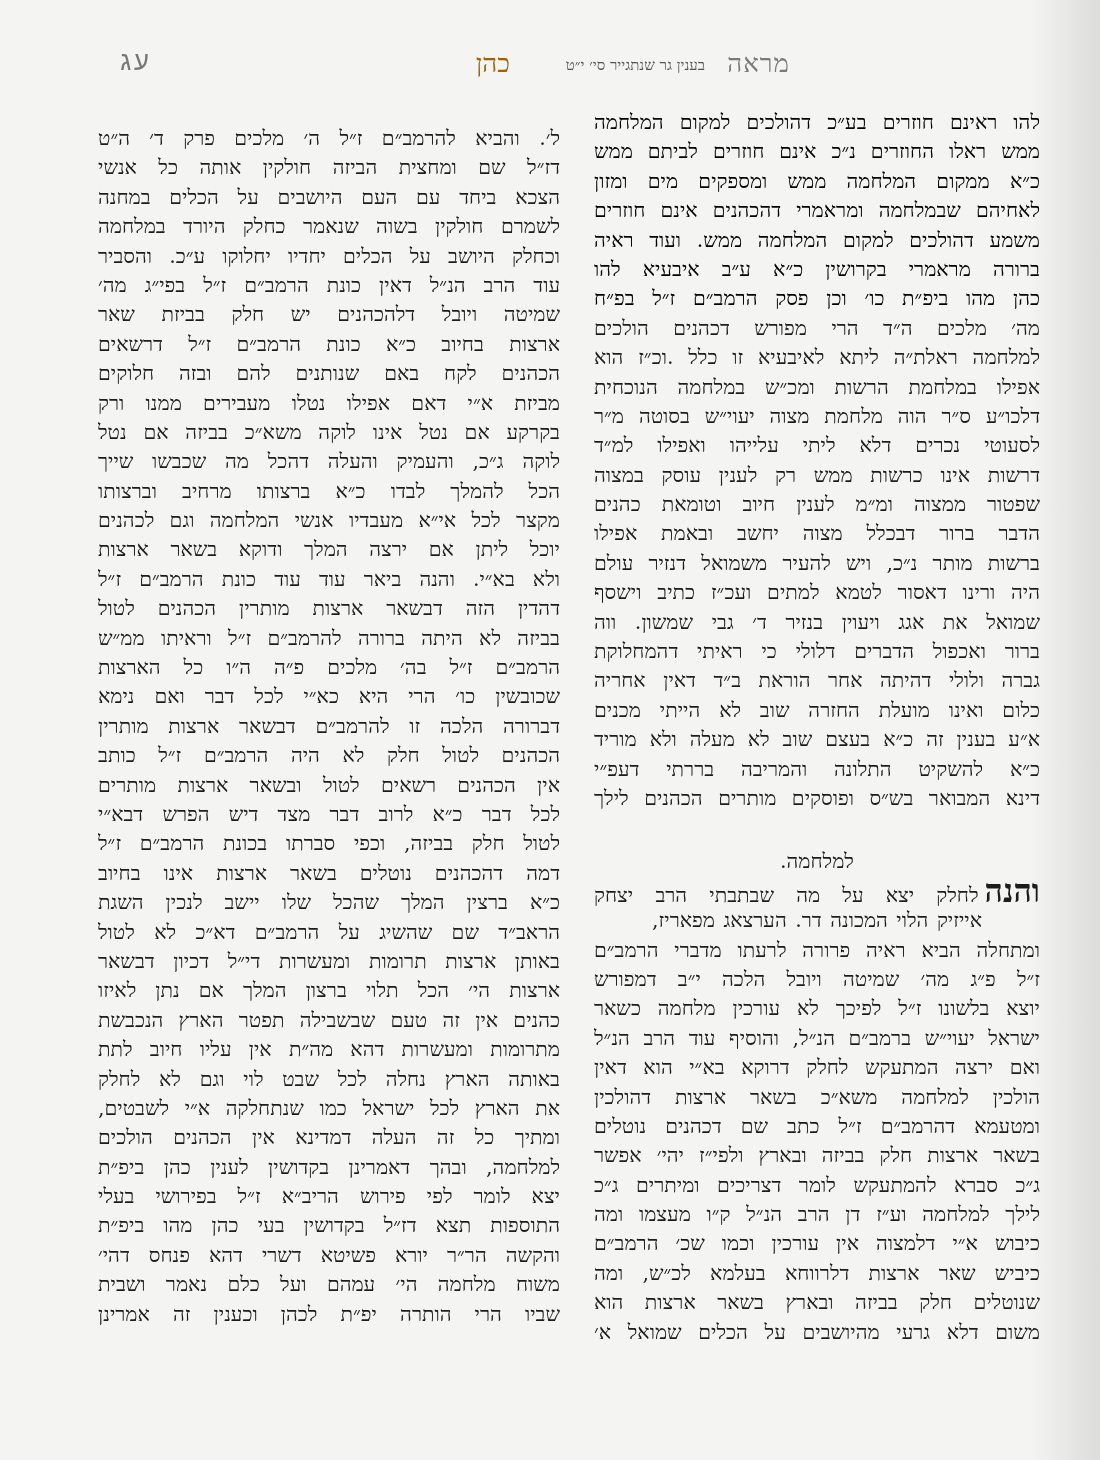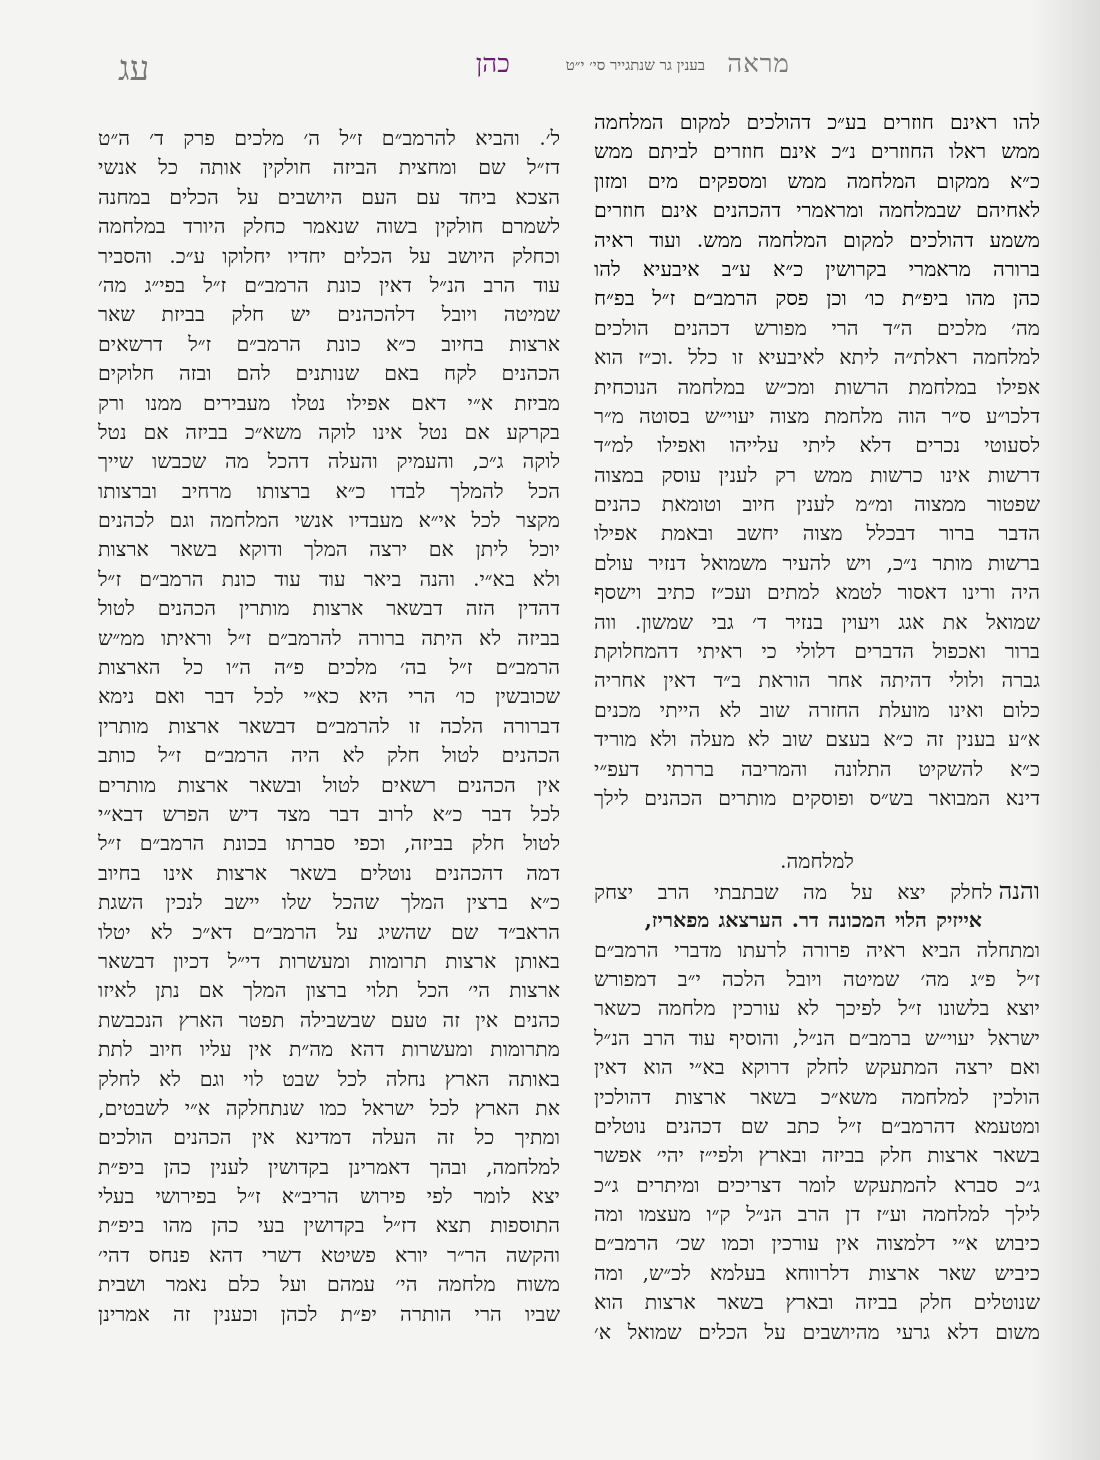--- a/index.html
+++ b/index.html
@@ -46,28 +46,29 @@
       right: 395px;
       top: 8px;
       font-size: 15px;
       color: #555;
     }
     .header-title-left {
       position: absolute;
       right: 590px;
       top: 0;
       font-size: 26px;
-      color: #701a75;
+      color: #a16207;
     }
     .page-number {
       position: absolute;
       left: 118px;
       top: 0;
-      font-size: 35px;
+      font-size: 26px;
       color: #777;
+      font-family: Liberation Mono, monospace;
     }
     .column {
       position: absolute;
       top: 108px;
       direction: rtl;
       text-align: justify;
       text-align-last: justify;
       font-size: 20.5px;
       line-height: 29.4px;
     }
@@ -95,25 +96,24 @@
     .line.center {
       text-align: center;
       text-align-last: center;
       margin-top: 34px;
     }
     .line.indent {
       padding-right: 58px;
     }
     .line.last {
       text-align-last: right;
+    }
+    .lead-word {
       font-weight: bold;
-    }
-    .lead-word {
-      font-weight: normal;
-      font-size: 24px;
+      font-size: 32px;
       margin-left: 6px;
     }
   </style>
 </head>
 <body>
 
 <div class="gutter-shadow"></div>
 
 <div class="page-header">
   <span class="header-title-right">מראה</span>
@@ -187,21 +187,21 @@
   <span class="line">בביזה לא היתה ברורה להרמב״ם ז״ל וראיתו ממ״ש</span>
   <span class="line">הרמב״ם ז״ל בה׳ מלכים פ״ה ה״ו כל הארצות</span>
   <span class="line">שכובשין כו׳ הרי היא כא״י לכל דבר ואם נימא</span>
   <span class="line">דברורה הלכה זו להרמב״ם דבשאר ארצות מותרין</span>
   <span class="line">הכהנים לטול חלק לא היה הרמב״ם ז״ל כותב</span>
   <span class="line">אין הכהנים רשאים לטול ובשאר ארצות מותרים</span>
   <span class="line">לכל דבר כ״א לרוב דבר מצד דיש הפרש דבא״י</span>
   <span class="line">לטול חלק בביזה, וכפי סברתו בכונת הרמב״ם ז״ל</span>
   <span class="line">דמה דהכהנים נוטלים בשאר ארצות אינו בחיוב</span>
   <span class="line">כ״א ברצין המלך שהכל שלו יישב לנכין השגת</span>
-  <span class="line">הראב״ד שם שהשיג על הרמב״ם דא״כ לא יטלו</span>
+  <span class="line">הראב״ד שם שהשיג על הרמב״ם דא״כ לא לטול</span>
   <span class="line">באותן ארצות תרומות ומעשרות די״ל דכיון דבשאר</span>
   <span class="line">ארצות הי׳ הכל תלוי ברצון המלך אם נתן לאיזו</span>
   <span class="line">כהנים אין זה טעם שבשבילה תפטר הארץ הנכבשת</span>
   <span class="line">מתרומות ומעשרות דהא מה״ת אין עליו חיוב לתת</span>
   <span class="line">באותה הארץ נחלה לכל שבט לוי וגם לא לחלק</span>
   <span class="line">את הארץ לכל ישראל כמו שנתחלקה א״י לשבטים,</span>
   <span class="line">ומתיך כל זה העלה דמדינא אין הכהנים הולכים</span>
   <span class="line">למלחמה, ובהך דאמרינן בקדושין לענין כהן ביפ״ת</span>
   <span class="line">יצא לומר לפי פירוש הריב״א ז״ל בפירושי בעלי</span>
   <span class="line">התוספות תצא דז״ל בקדושין בעי כהן מהו ביפ״ת</span>

